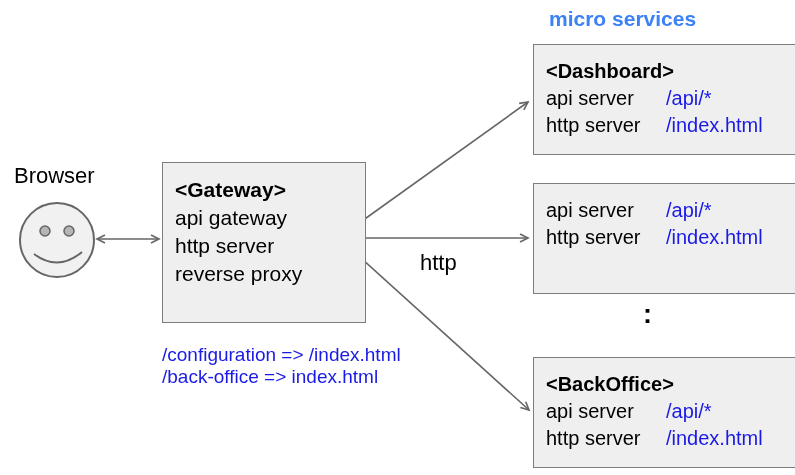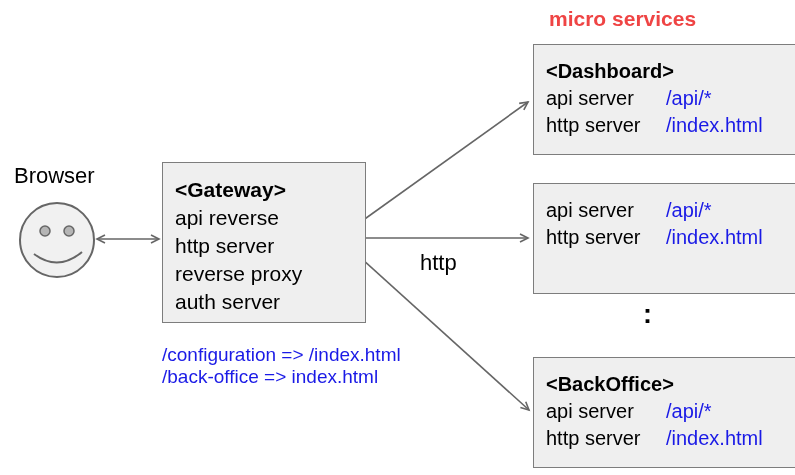--- a/index.html
+++ b/index.html
@@ -3,21 +3,21 @@
 <meta charset="utf-8">
 <style>
   html,body{margin:0;padding:0;background:#ffffff;}
   .canvas{
     position:relative;width:795px;height:475px;background:#ffffff;
     font-family:"Liberation Sans",sans-serif;color:#000;overflow:hidden;
   }
   .overlay{position:absolute;left:0;top:0;width:795px;height:475px;}
   .abs{position:absolute;}
   .title{
-    left:549px;top:7px;font-size:21px;font-weight:bold;color:#ef4444;
+    left:549px;top:7px;font-size:21px;font-weight:bold;color:#3b82f6;
     white-space:nowrap;
   }
   .browser-label{left:14px;top:163px;font-size:22px;white-space:nowrap;}
   .smiley{left:18px;top:201px;}
   .box{
     background:#efefef;border:1.6px solid #7d7d7d;box-sizing:border-box;
   }
   .gateway-box{
     left:162px;top:162px;width:204px;height:161px;
     padding:13px 0 0 12px;font-size:21px;line-height:28px;white-space:nowrap;
@@ -65,24 +65,23 @@
   <div class="abs browser-label">Browser</div>
   <svg class="abs smiley" width="80" height="80" viewBox="0 0 80 80">
     <circle cx="39" cy="39" r="37" fill="#f1f1f1" stroke="#666666" stroke-width="2"></circle>
     <circle cx="27" cy="30" r="5" fill="#b5b5b5" stroke="#666666" stroke-width="1.5"></circle>
     <circle cx="51" cy="30" r="5" fill="#b5b5b5" stroke="#666666" stroke-width="1.5"></circle>
     <path d="M16 53 Q 40 71 64 51" fill="none" stroke="#666666" stroke-width="2"></path>
   </svg>
 
   <div class="abs box gateway-box">
     <div class="box-title">&lt;Gateway&gt;</div>
-    <div>api reverse</div>
+    <div>api gateway</div>
     <div>http server</div>
     <div>reverse proxy</div>
-    <div>auth server</div>
   </div>
 
   <div class="abs routes">
     <div>/configuration =&gt; /index.html</div>
     <div>/back-office =&gt; index.html</div>
   </div>
 
   <div class="abs http-label">http</div>
 
   <div class="abs box service-box svc-dashboard">

